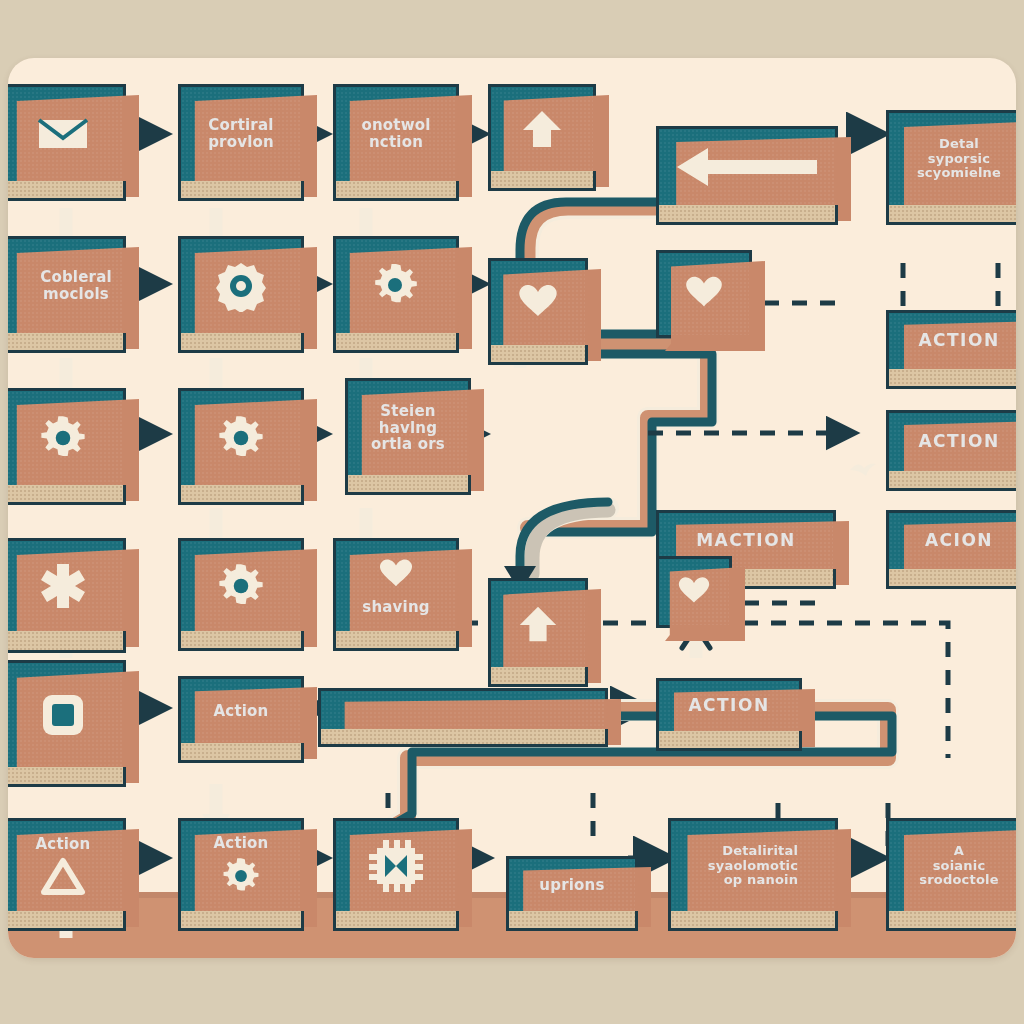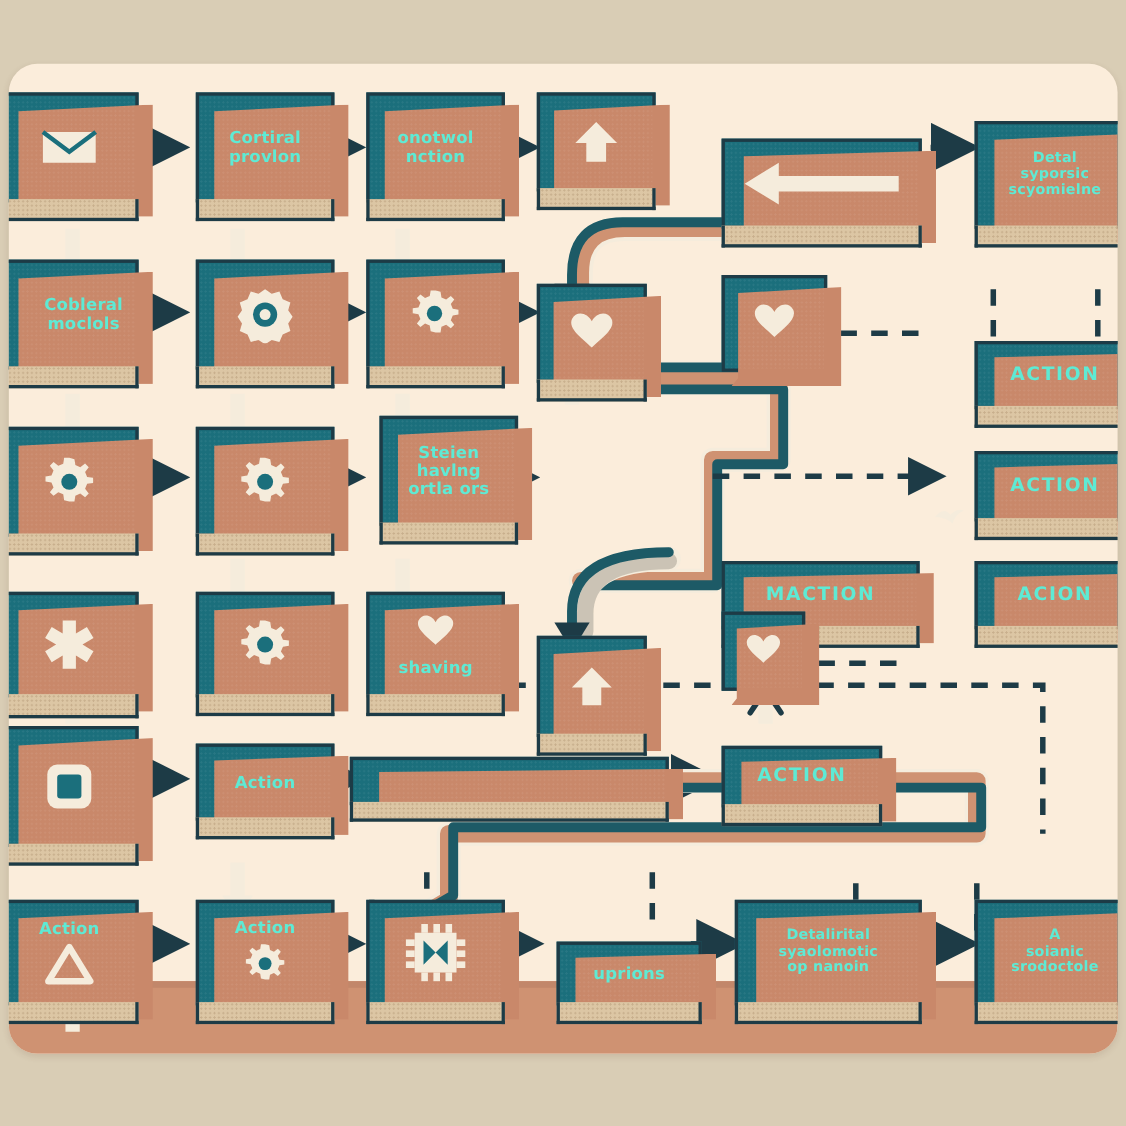--- a/index.html
+++ b/index.html
@@ -27,21 +27,21 @@
     content:"";position:absolute;left:0;top:0;width:100%;height:6px;
     background:#c2876a;
   }
 
   
   .node{
     position:absolute;
     box-sizing:border-box;
     background:#1b6f7c;
     border:3px solid #1d3b46;
-    color:#5eead4;
+    color:#e5e5e5;
     display:flex;flex-direction:column;
     align-items:center;justify-content:center;
     text-align:center;
     line-height:1.12;
     letter-spacing:.2px;
     z-index:5;
   }
   
   .node:before{
     content:"";position:absolute;inset:0;pointer-events:none;
@@ -489,21 +489,21 @@
         </svg>
       </span>
       <span class="cap"></span>
     </div>
 
     <div class="node" style="left:498px;top:798px;width:132px;height:58px;">
       <span class="label small">uprions</span>
       <span class="cap"></span>
     </div>
 
-    <div class="node" style="left:660px;top:760px;width:170px;height:96px;">
+    <div class="node" style="left:660px;top:760px;width:170px;height:96px;text-align:right;">
       <span class="label tiny" style="white-space:pre-line;">Detalirital
 syaolomotic
 op nanoin</span>
       <span class="cap"></span>
     </div>
 
     <div class="node" style="left:878px;top:760px;width:146px;height:96px;">
       <span class="label tiny" style="white-space:pre-line;">A
 soianic
 srodoctole</span>

